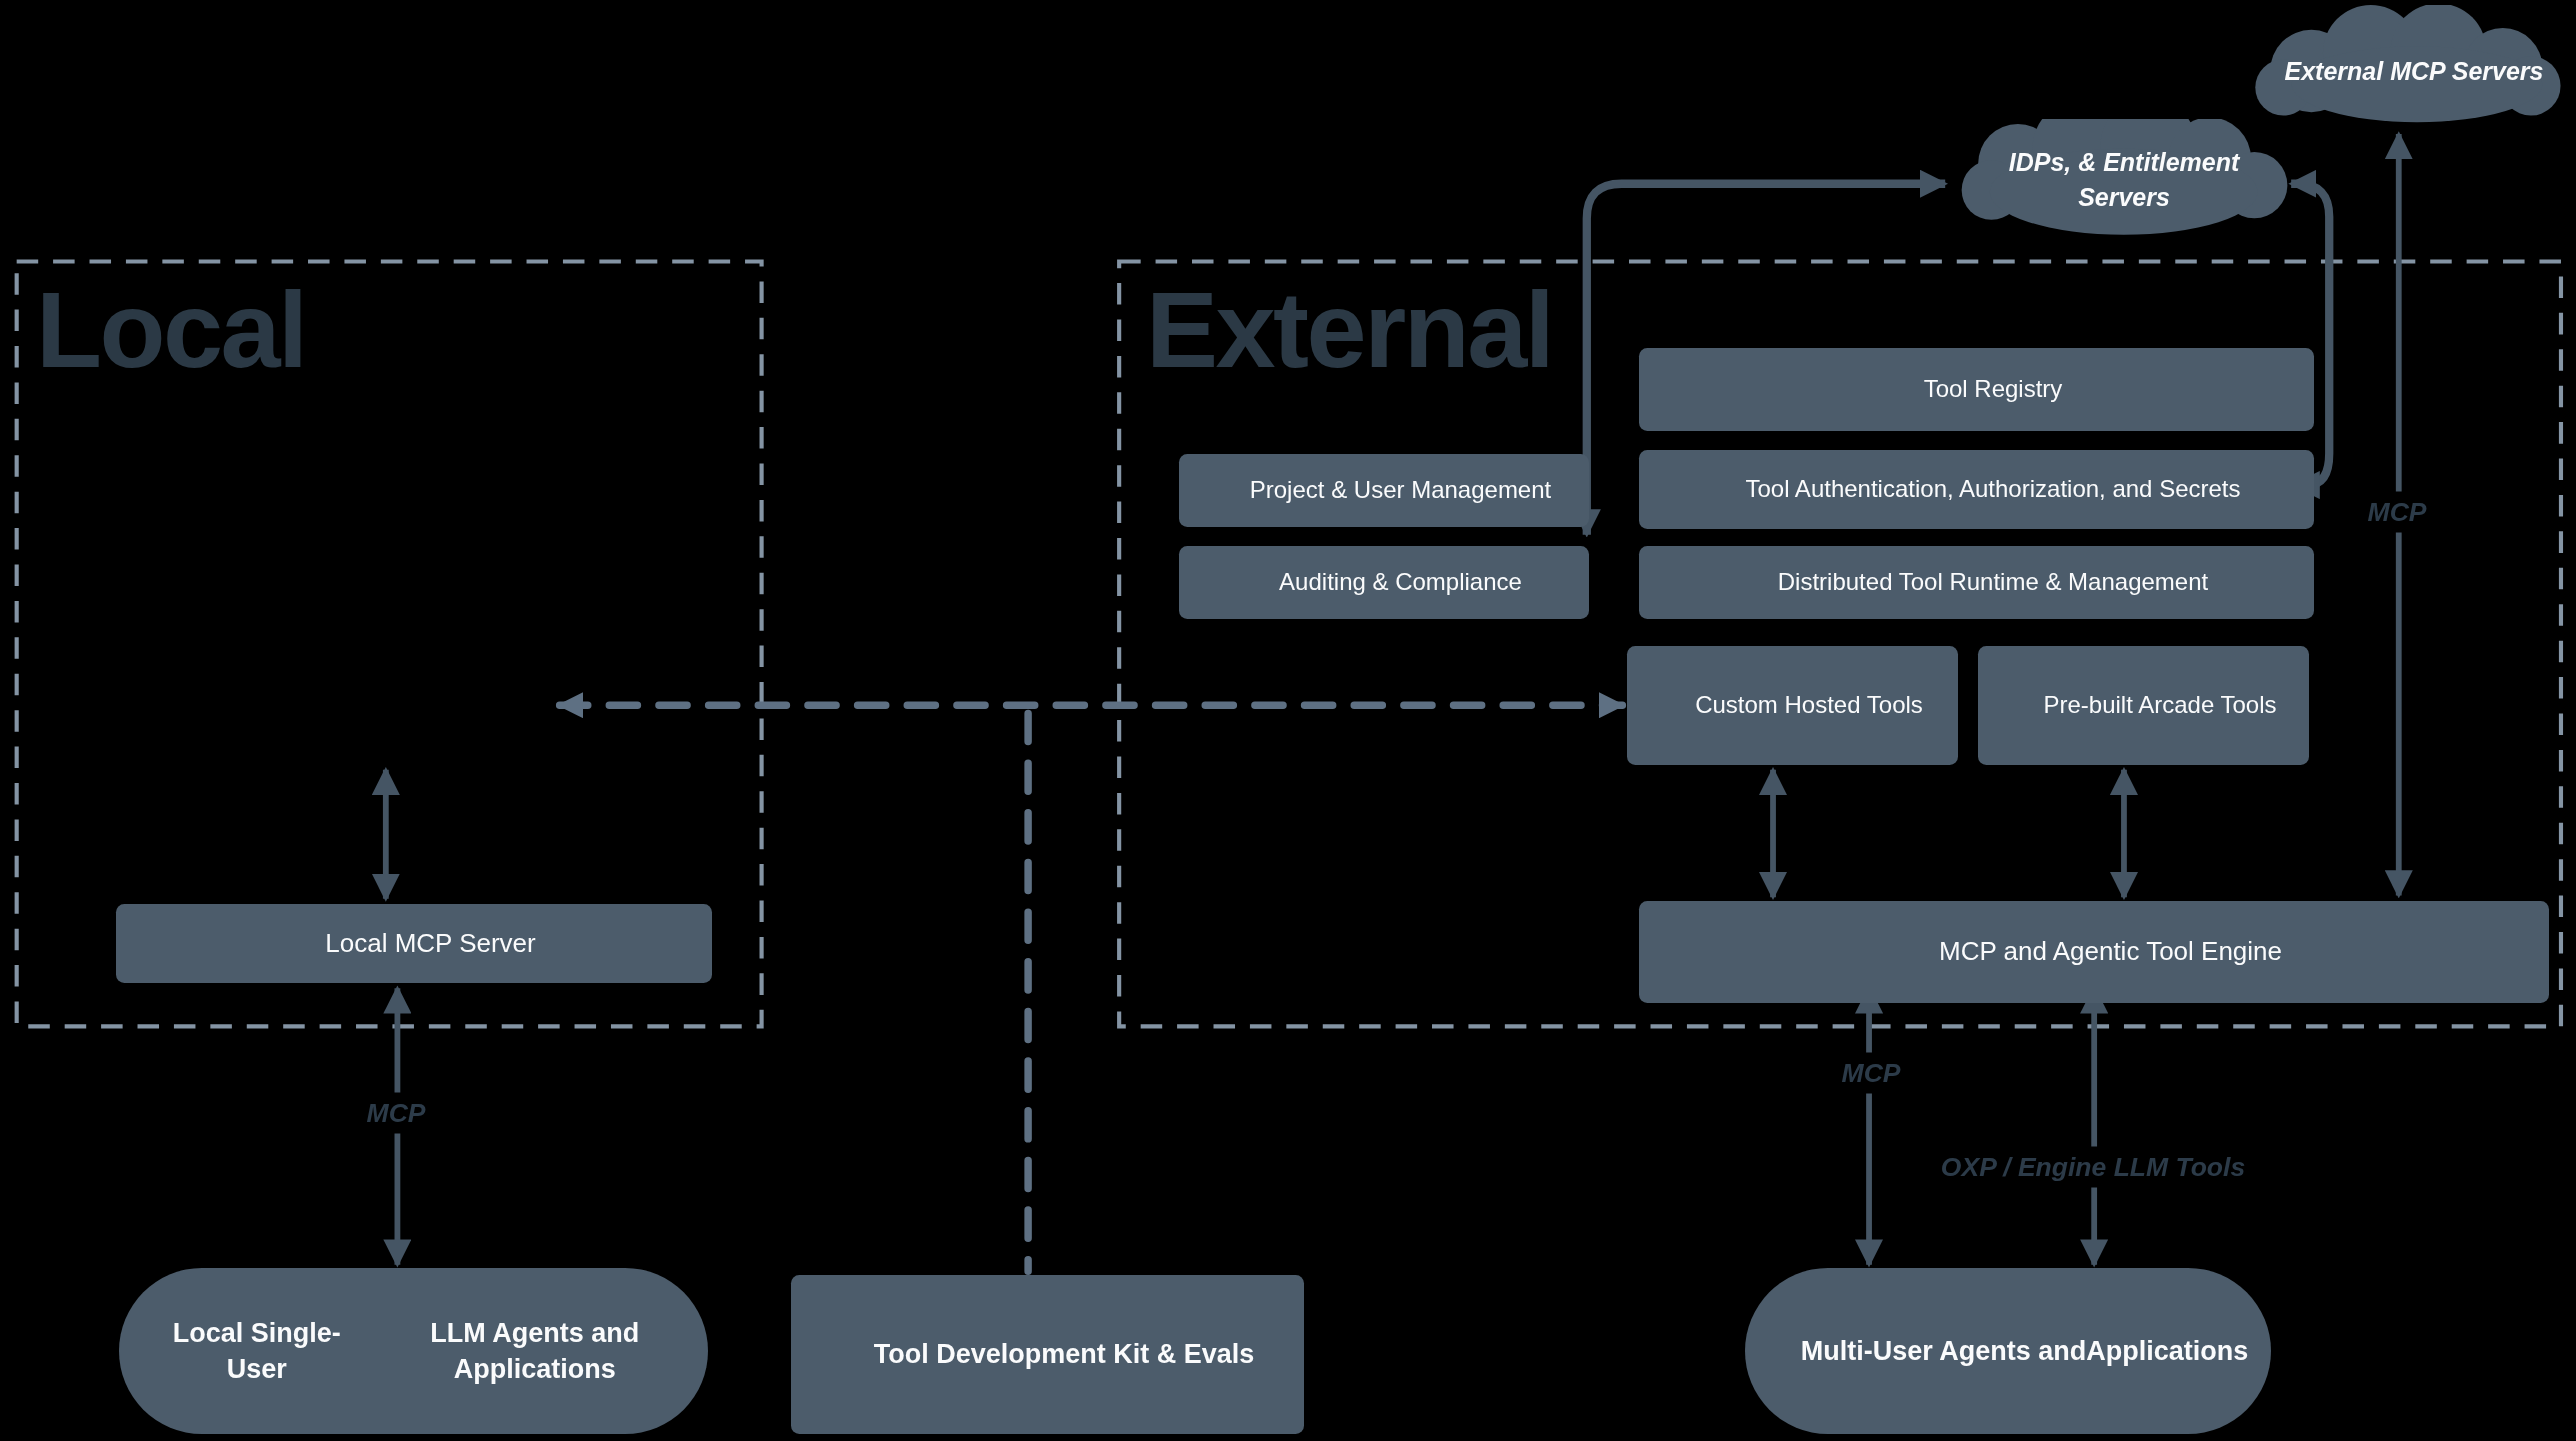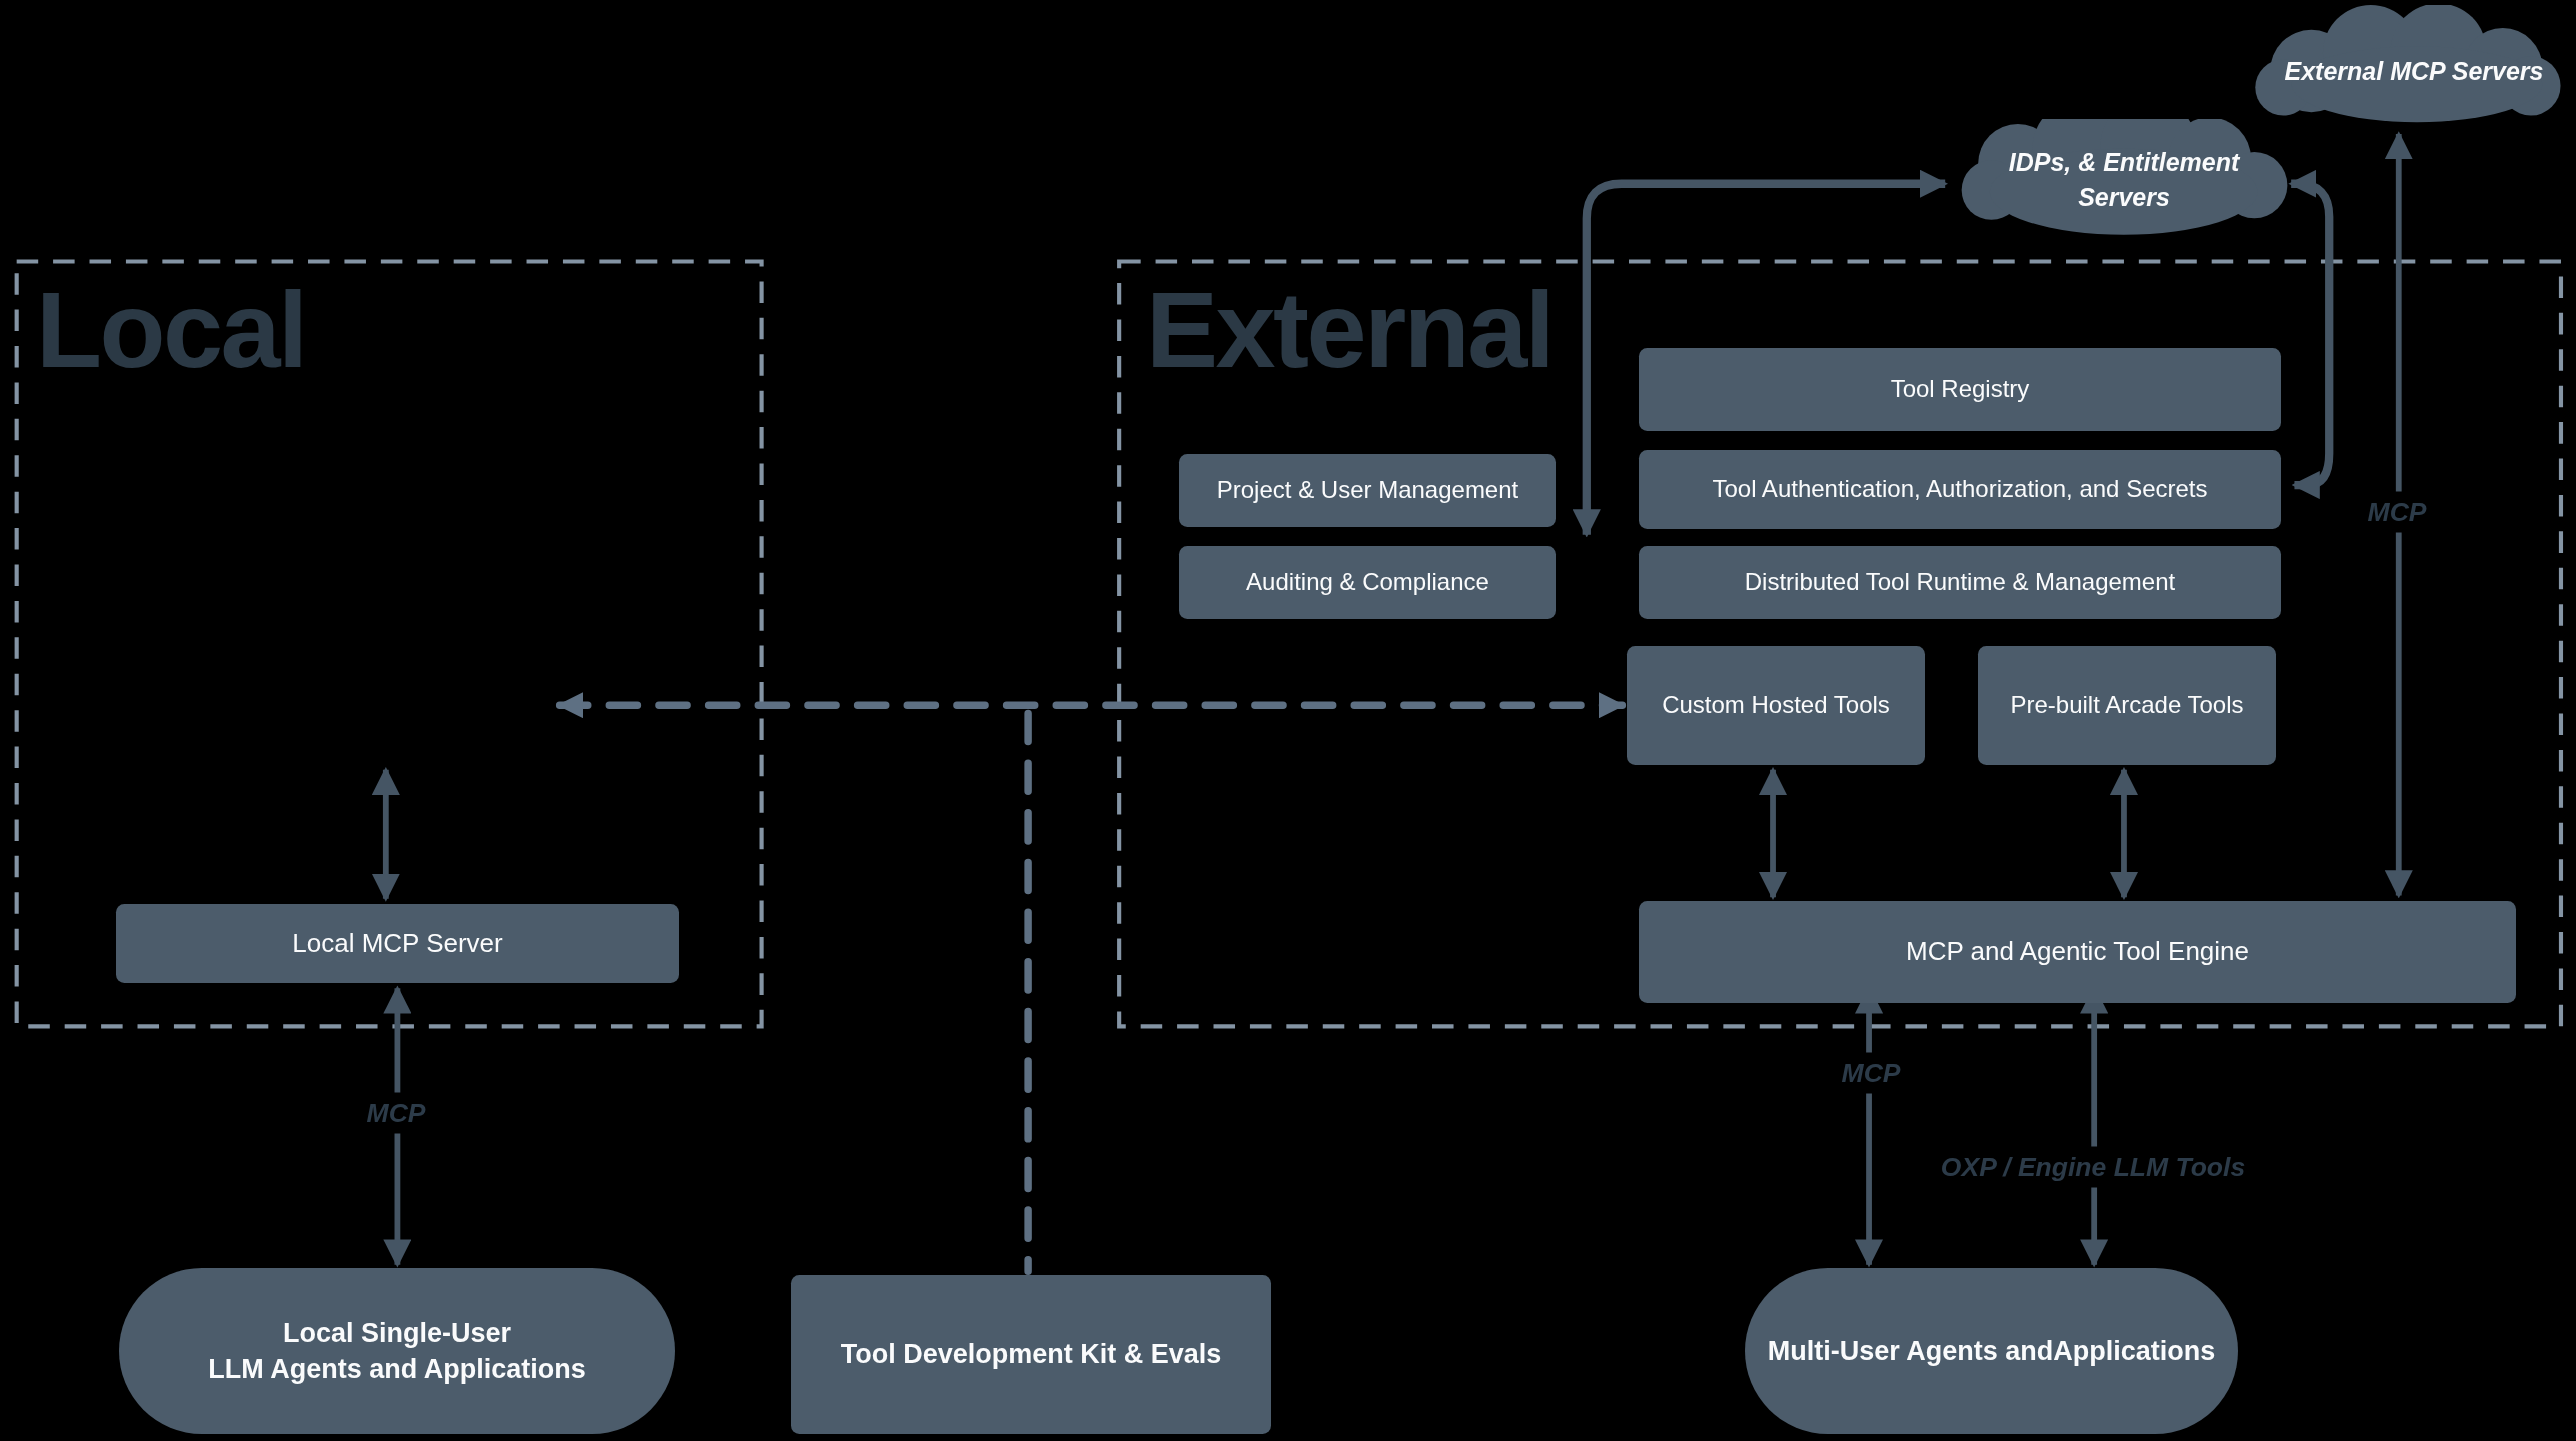--- a/index.html
+++ b/index.html
@@ -21,21 +21,21 @@
   .solid-edge{stroke:var(--c-arrow);fill:none;}
   .dash-edge{stroke:var(--c-dashed_connector);fill:none;stroke-dasharray:34 26;stroke-linecap:round;}
   .region-rect{stroke:var(--c-region_border);fill:none;stroke-width:5;stroke-dasharray:26 18;}
   .cloud-shape circle,.cloud-shape ellipse{fill:var(--c-node_fill);}
   #ah-a path{fill:var(--c-arrow);}
   #ah-d path{fill:var(--c-dashed_connector);}
 
   .node{
     position:absolute;z-index:2;background:var(--c-node_fill);color:var(--c-node_text);
     display:flex;align-items:center;justify-content:center;text-align:center;
-    border-radius:8.3px;font-size:24px;line-height:1.35;
+    border-radius:8.3px;font-size:24px;line-height:1.35;padding-left:33px;
   }
   .node.big{font-size:26px;}
   .node.bold{font-weight:bold;font-size:27px;}
   .pill{border-radius:91px;}
   .region-title{
     position:absolute;z-index:2;color:var(--c-region_title);
     font-size:108px;font-weight:600;letter-spacing:-2.5px;line-height:1;
   }
   .cloud-label{
     position:absolute;z-index:3;color:var(--c-node_text);font-style:italic;font-weight:600;
@@ -113,21 +113,21 @@
   <div class="node" style="left:1179px;top:454px;width:377px;height:73px;">Project &amp; User Management</div>
   <div class="node" style="left:1639px;top:450px;width:642px;height:79px;">Tool Authentication, Authorization, and Secrets</div>
   <div class="node" style="left:1179px;top:546px;width:377px;height:73px;">Auditing &amp; Compliance</div>
   <div class="node" style="left:1639px;top:546px;width:642px;height:73px;">Distributed Tool Runtime &amp; Management</div>
   <div class="node" style="left:1627px;top:646px;width:298px;height:119px;">Custom Hosted Tools</div>
   <div class="node" style="left:1978px;top:646px;width:298px;height:119px;">Pre-built Arcade Tools</div>
   <div class="node big" style="left:1639px;top:901px;width:877px;height:102px;">MCP and Agentic Tool Engine</div>
 
   <div class="node big" style="left:116px;top:904px;width:563px;height:79px;">Local MCP Server</div>
 
-  <div class="node bold pill" style="left:119px;top:1268px;width:556px;height:166px;flex-direction:column;">
+  <div class="node bold pill" style="left:119px;top:1268px;width:556px;height:166px;flex-direction:row;">
     <span>Local Single-User</span>
     <span>LLM Agents and Applications</span>
   </div>
   <div class="node bold" style="left:791px;top:1275px;width:480px;height:159px;">Tool Development Kit &amp; Evals</div>
   <div class="node bold pill" style="left:1745px;top:1268px;width:493px;height:166px;flex-direction:row;">
     <span>Multi-User Agents and</span>
     <span>Applications</span>
   </div>
 
   <div class="edge-label" style="left:396px;top:1113px;">MCP</div>

